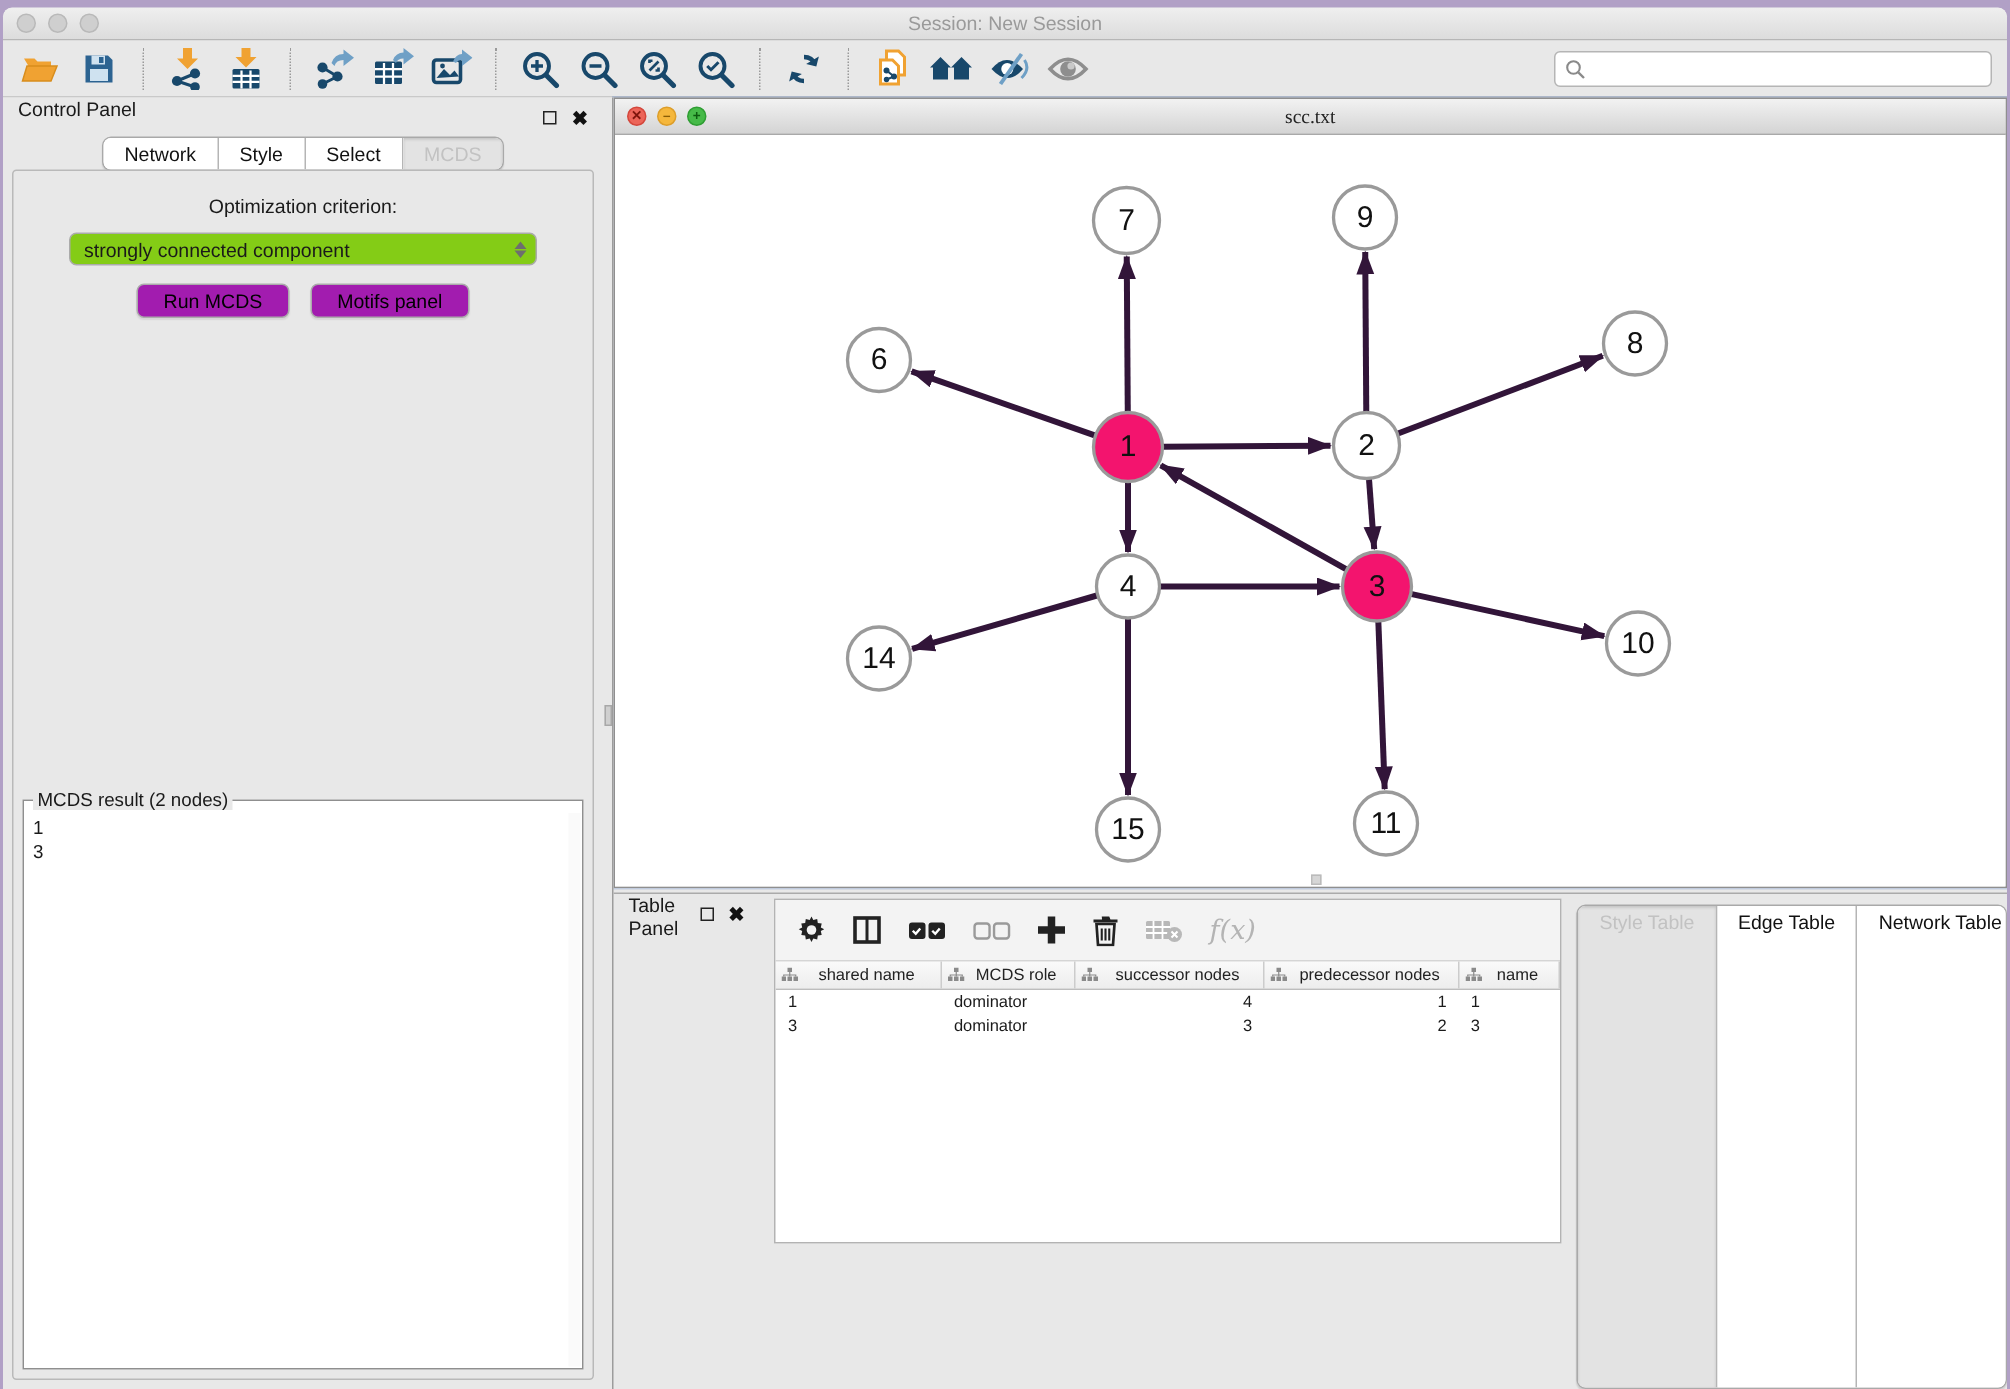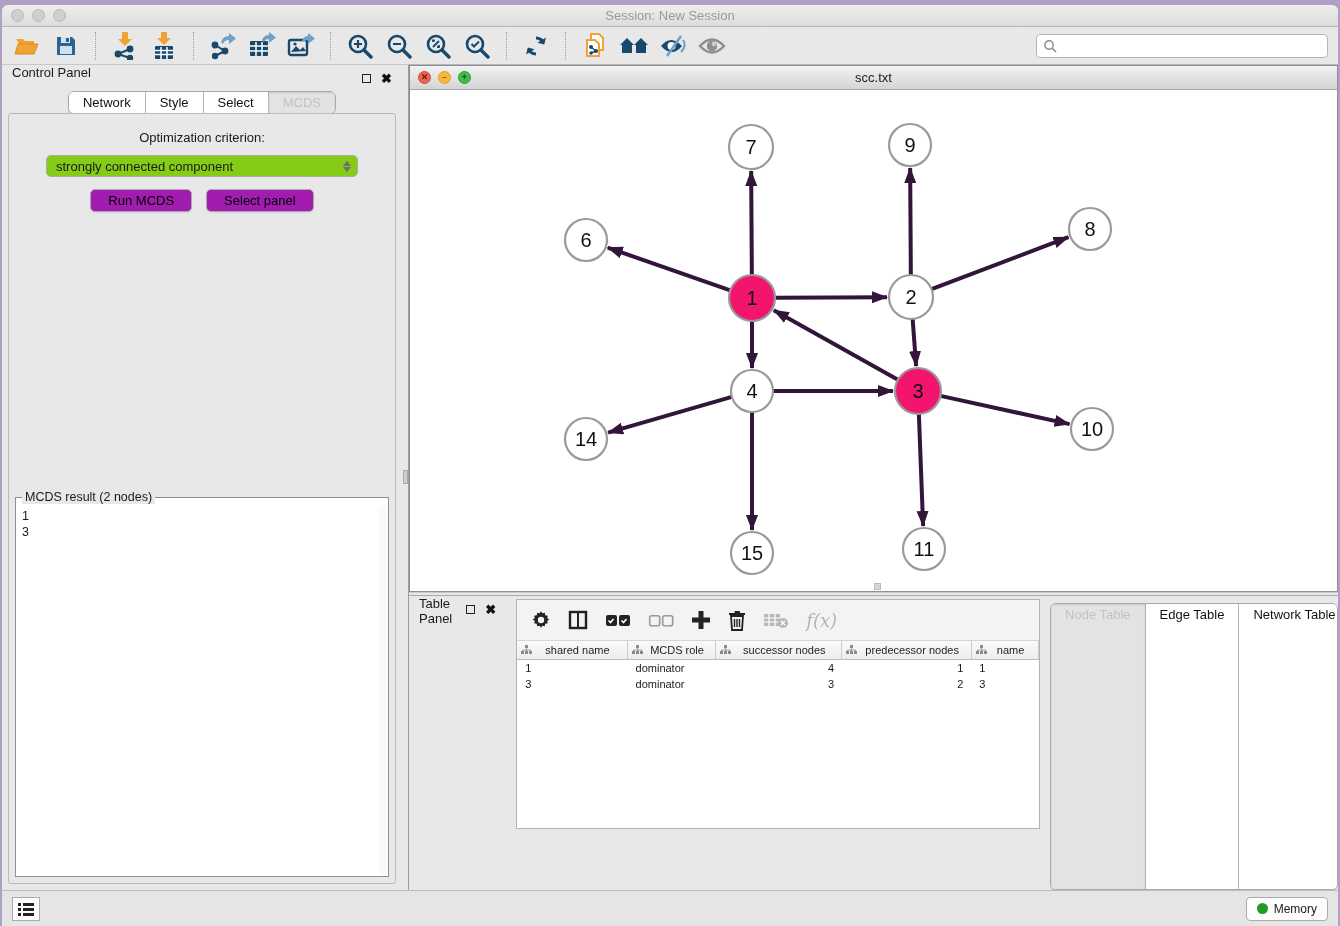--- a/index.html
+++ b/index.html
@@ -78,21 +78,21 @@
   .network-window { height:527px; border:1px solid #8f8f8f; display:flex; flex-direction:column;
                     box-shadow:0 0 0 1px rgba(120,150,200,.35); }
   .nw-titlebar { height:24px; background:linear-gradient(#f2f2f2,#d4d4d4); border-bottom:1px solid #a9a9a9;
                  display:flex; align-items:center; position:relative; }
   .nw-traffic { display:flex; gap:7px; margin-left:8px; }
   .nw-dot { width:13px; height:13px; border-radius:50%; font-size:9px; font-weight:bold;
             display:flex; align-items:center; justify-content:center; line-height:1; }
   .nw-dot.red { background:#ec6559; border:1px solid #d4473c; color:#7e150c; }
   .nw-dot.yellow { background:#f5b73c; border:1px solid #dd9e2a; color:#8a5d05; }
   .nw-dot.green { background:#46ba48; border:1px solid #2f9e33; color:#0d5c10; }
-  .nw-title { position:absolute; left:0; right:0; text-align:center; font-size:13px; color:#222; }
+  .nw-title { position:absolute; left:0; right:0; text-align:center; font-size:13px; color:#222;font-family:Liberation Serif, serif; }
   .nw-canvas { flex:1; background:#fff; position:relative; }
   .nw-canvas svg { display:block; }
   .nw-resize { position:absolute; bottom:1px; left:50%; width:7px; height:7px; background:#d6d6d6;
                border:1px solid #bbb; }
 
   
   .table-panel { flex:1; background:#e8e8e8; margin-top:3px; border-top:1px solid #aaa;
                  display:flex; flex-direction:row; min-height:0; }
   .tp-box { margin:3px 10px 0 10px; border:1px solid #b3b3b3; background:#fff; height:230px;
             display:flex; flex-direction:column; overflow:hidden; }
@@ -301,21 +301,21 @@
         <div class="opt-label">Optimization criterion:</div>
         <div class="dropdown">
           <span>strongly connected component</span>
           <span class="dd-stepper">
               <span class="dd-up"></span>
               <span class="dd-down"></span>
             </span>
         </div>
         <div class="btn-row">
           <button class="cy-btn">Run MCDS</button>
-          <button class="cy-btn">Select panel</button>
+          <button class="cy-btn">Motifs panel</button>
         </div>
         <div class="result-group">
           <span class="result-legend">MCDS result (2 nodes)</span>
           <div class="result-body" id="result-lines">1
 3</div>
           <div class="result-scroll"></div>
         </div>
       </div>
     </div>
 
@@ -519,41 +519,23 @@
                   <div class="cy-td" style="width: 140px; text-align: left;">3</div>
                   <div class="cy-td" style="width: 112px; text-align: left;">dominator</div>
                   <div class="cy-td" style="width: 160px; text-align: right;">3</div>
                   <div class="cy-td" style="width: 165px; text-align: right;">2</div>
                   <div class="cy-td" style="width: 84px; text-align: left;">3</div>
                 </div>
               </div>
           </div>
         </div>
         <div class="tp-tabs seg" id="tp-tabs">
-            <div class="seg-tab active">Node Table</div>
+            <div class="seg-tab active">Style Table</div>
             <div class="seg-tab">Edge Table</div>
             <div class="seg-tab">Network Table</div>
             <div class="seg-tab">Motifs</div>
           </div>
         <div class="statusgap"></div>
       </div>
     </div>
   </div>
 
-  <div class="statusbar">
-    <span class="list-btn">
-      <svg width="16" height="14" viewBox="0 0 16 14">
-          <g fill="#222">
-            <rect x="0" y="1" width="3" height="3"></rect>
-            <rect x="5" y="1" width="11" height="3"></rect>
-            <rect x="0" y="6" width="3" height="3"></rect>
-            <rect x="5" y="6" width="11" height="3"></rect>
-            <rect x="0" y="11" width="3" height="3"></rect>
-            <rect x="5" y="11" width="11" height="3"></rect>
-          </g>
-        </svg>
-    </span>
-    <span class="memory-btn">
-      <span class="mem-dot"></span>
-      <span>Memory</span>
-    </span>
-  </div>
 </div>
 
 </body></html>

